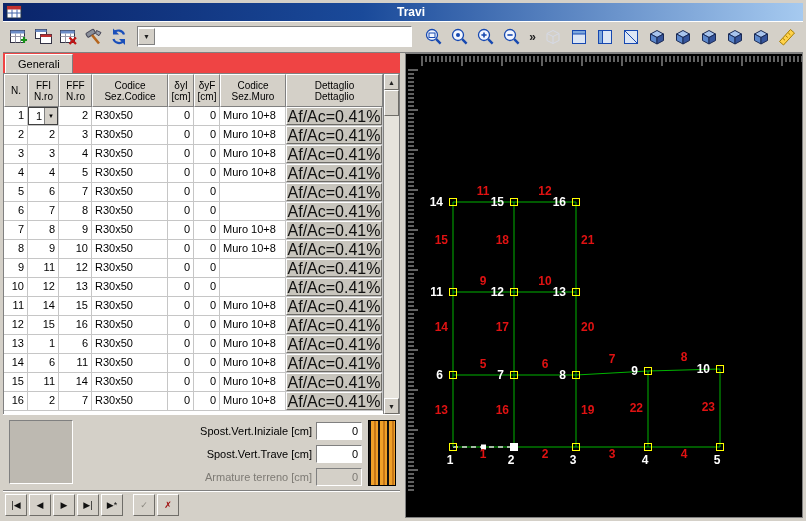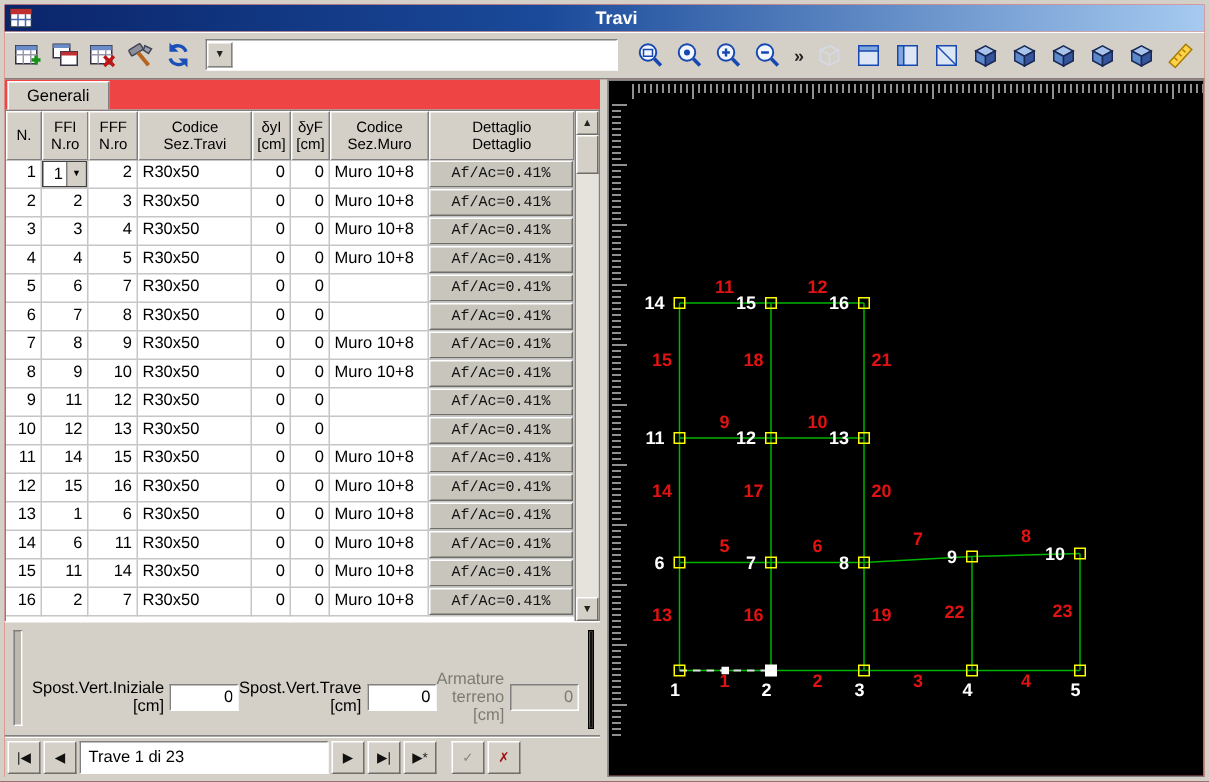--- a/index.html
+++ b/index.html
@@ -34,33 +34,33 @@
   .num{text-align:right;padding-right:3px;}
   .txt{text-align:left;padding-left:3px;}
   .c-n{width:24px;flex:0 0 24px;}
   .c-ffi{width:31px;flex:0 0 31px;}
   .c-fff{width:33px;flex:0 0 33px;}
   .c-trave{width:76px;flex:0 0 76px;}
   .c-dyi{width:26px;flex:0 0 26px;}
   .c-dyf{width:26px;flex:0 0 26px;}
   .c-muro{width:66px;flex:0 0 66px;}
   .c-arm{flex:1;padding:0;}
-  .arm-btn{display:block;width:100%;height:18px;background:#c8c5bd;border:1px solid;border-color:#fff #6f6d68 #6f6d68 #fff;font-size:10px;font-family:Liberation Mono, monospace;color:#111;padding:0;cursor:pointer;}
+  .arm-btn{display:block;width:100%;height:18px;background:#c8c5bd;border:1px solid;border-color:#fff #6f6d68 #6f6d68 #fff;font-size:16px;font-family:Liberation Sans, sans-serif;color:#111;padding:0;cursor:pointer;}
   .mini-combo{display:flex;height:18px;background:#fff;border:1px solid #404040;}
   .mc-text{flex:1;font-size:11px;text-align:right;padding-right:2px;line-height:16px;}
   .mc-btn{width:13px;background:#d4d0c8;border-left:1px solid #808080;font-size:6px;display:flex;align-items:center;justify-content:center;}
   
   .vscroll{width:16px;flex:0 0 16px;background:#e6e3dc;display:flex;flex-direction:column;border-left:1px solid #808080;}
   .sb-btn{height:16px;background:#d4d0c8;border:1px solid;border-color:#fff #6f6d68 #6f6d68 #fff;font-size:7px;display:flex;align-items:center;justify-content:center;color:#222;}
   .sb-track{flex:1;position:relative;}
   .sb-thumb{position:absolute;top:0;left:0;width:100%;height:26px;background:#d4d0c8;border:1px solid;border-color:#fff #6f6d68 #6f6d68 #fff;}
   
   .details{flex:0 0 76px;background:#d4d0c8;border-top:1px solid #fff;display:flex;padding:5px 4px 3px 6px;gap:6px;}
   .preview-box{width:64px;height:64px;background:#bdb9b1;border-top:1px solid #808080;border-left:1px solid #808080;border-bottom:1px solid #fff;border-right:1px solid #fff;}
-  .fields{flex:1;display:flex;flex-direction:row;justify-content:space-between;padding:1px 0;margin-top:34px;}
+  .fields{flex:1;display:flex;flex-direction:column;justify-content:space-between;padding:1px 0;}
   .frow{display:flex;align-items:center;justify-content:flex-end;gap:4px;height:19px;}
   .flabel{font-size:11px;text-align:right;}
   .flabel.dis{color:#7d7a74;}
   .finput{width:46px;height:18px;border-top:1px solid #808080;border-left:1px solid #808080;border-bottom:1px solid #fff;border-right:1px solid #fff;background:#fff;font-size:11px;font-family:"Liberation Sans",sans-serif;text-align:right;padding:0 3px;}
   .finput:disabled{background:#d4d0c8;color:#7d7a74;}
   .beam-image{width:28px;height:66px;border:1px solid #000;background:repeating-linear-gradient(90deg,#131110 0 2px,#f0a028 2px 5px,#c87818 5px 7px,#f0a028 7px 9px);}
   
   .navigator{flex:0 0 28px;background:#d4d0c8;display:flex;align-items:center;padding:2px 2px;gap:2px;border-top:1px solid #808080;box-shadow:inset 0 1px 0 #fff;}
   .nav-btn{width:22px;height:22px;background:#d4d0c8;border:1px solid;border-color:#fff #6f6d68 #6f6d68 #fff;font-size:9px;display:flex;align-items:center;justify-content:center;color:#111;cursor:pointer;padding:0;font-family:"Liberation Sans",sans-serif;}
   .nav-btn.dim{color:#8a877f;}
@@ -251,21 +251,21 @@
               <div class="hcell c-ffi">
                 <div>FFI</div>
                 <div>N.ro</div>
               </div>
               <div class="hcell c-fff">
                 <div>FFF</div>
                 <div>N.ro</div>
               </div>
               <div class="hcell c-trave">
                 <div>Codice</div>
-                <div>Sez.Travi</div>
+                <div>Sez.Codice</div>
               </div>
               <div class="hcell c-dyi">
                 <div>δyI</div>
                 <div>[cm]</div>
               </div>
               <div class="hcell c-dyf">
                 <div>δyF</div>
                 <div>[cm]</div>
               </div>
               <div class="hcell c-muro">
@@ -501,21 +501,20 @@
               <span class="flabel dis">Armature terreno [cm]</span>
               <input class="finput" type="text" disabled="" value="0" style="">
             </div>
           </div>
         <div class="beam-image"></div>
       </div>
 
       <div class="navigator" id="navigator">
           <button class="nav-btn">|◀</button>
           <button class="nav-btn">◀</button>
-          <div class="nav-label">Trave 1 di 23</div>
           <button class="nav-btn">▶</button>
           <button class="nav-btn">▶|</button>
           <button class="nav-btn">▶*</button>
           <span class="nav-gap"></span>
           <button class="nav-btn dim">✓</button>
           <button class="nav-btn red">✗</button>
         </div>
     </div>
 
     <div class="splitter"></div>

